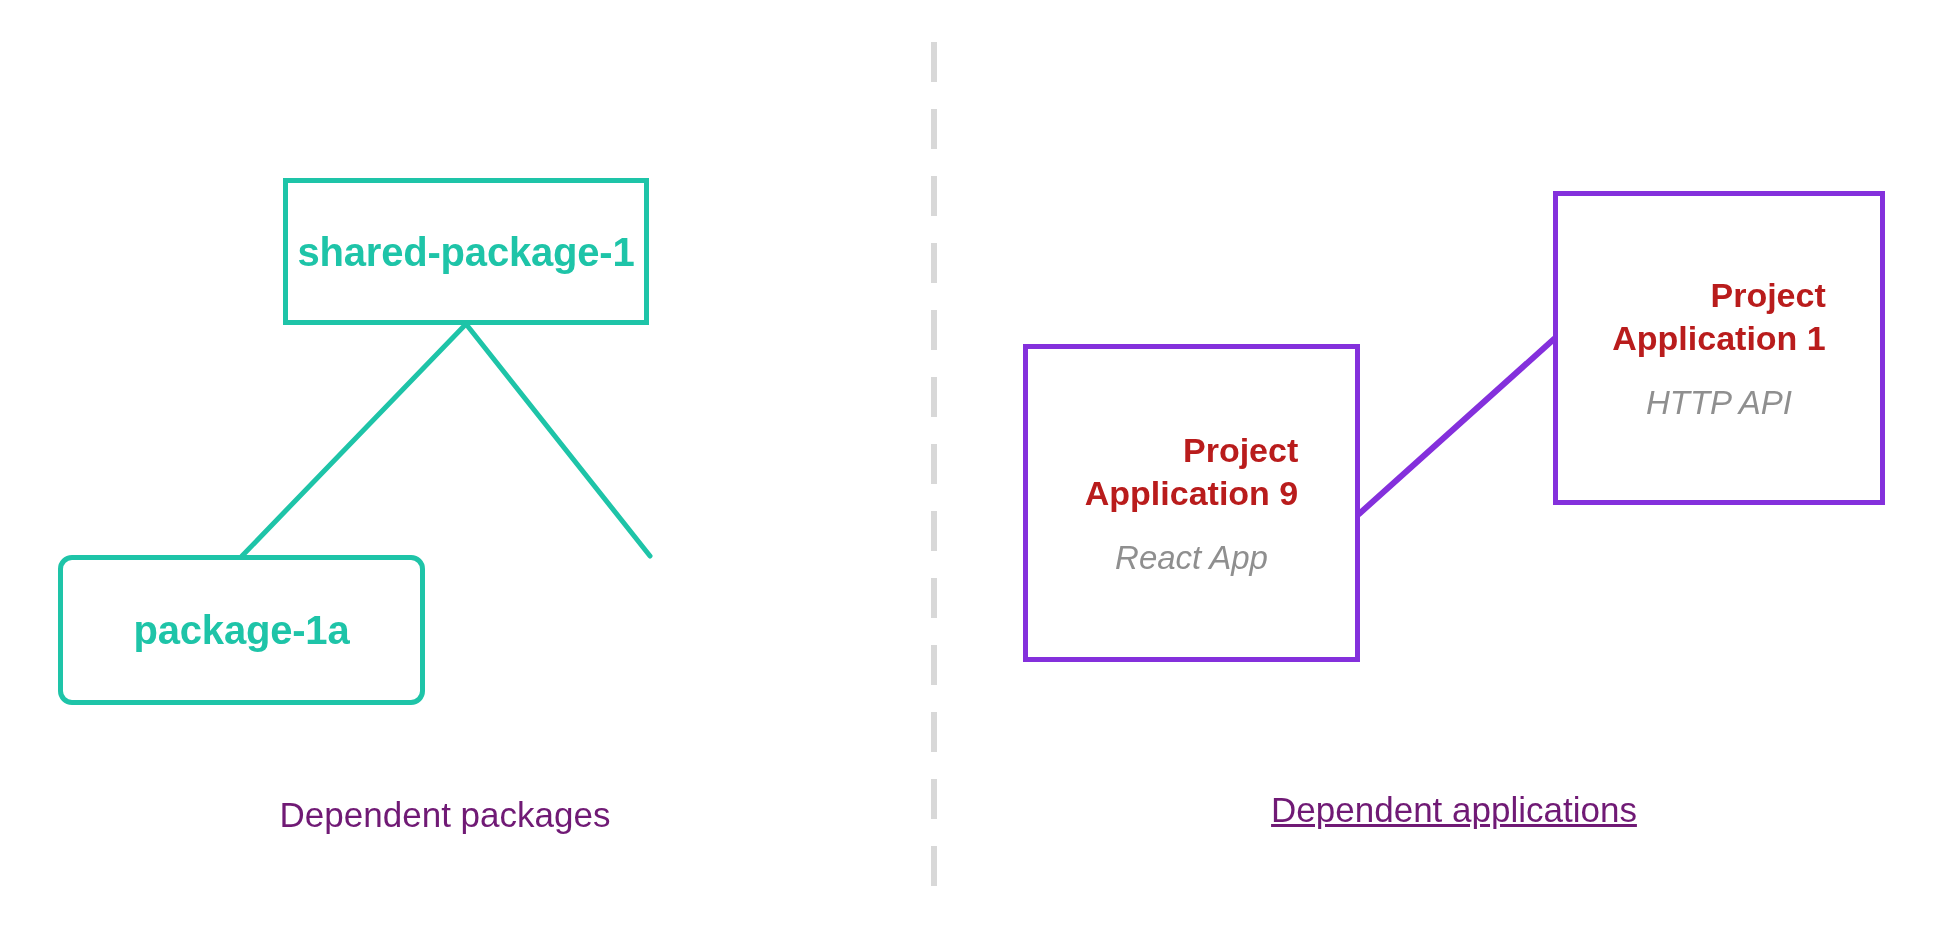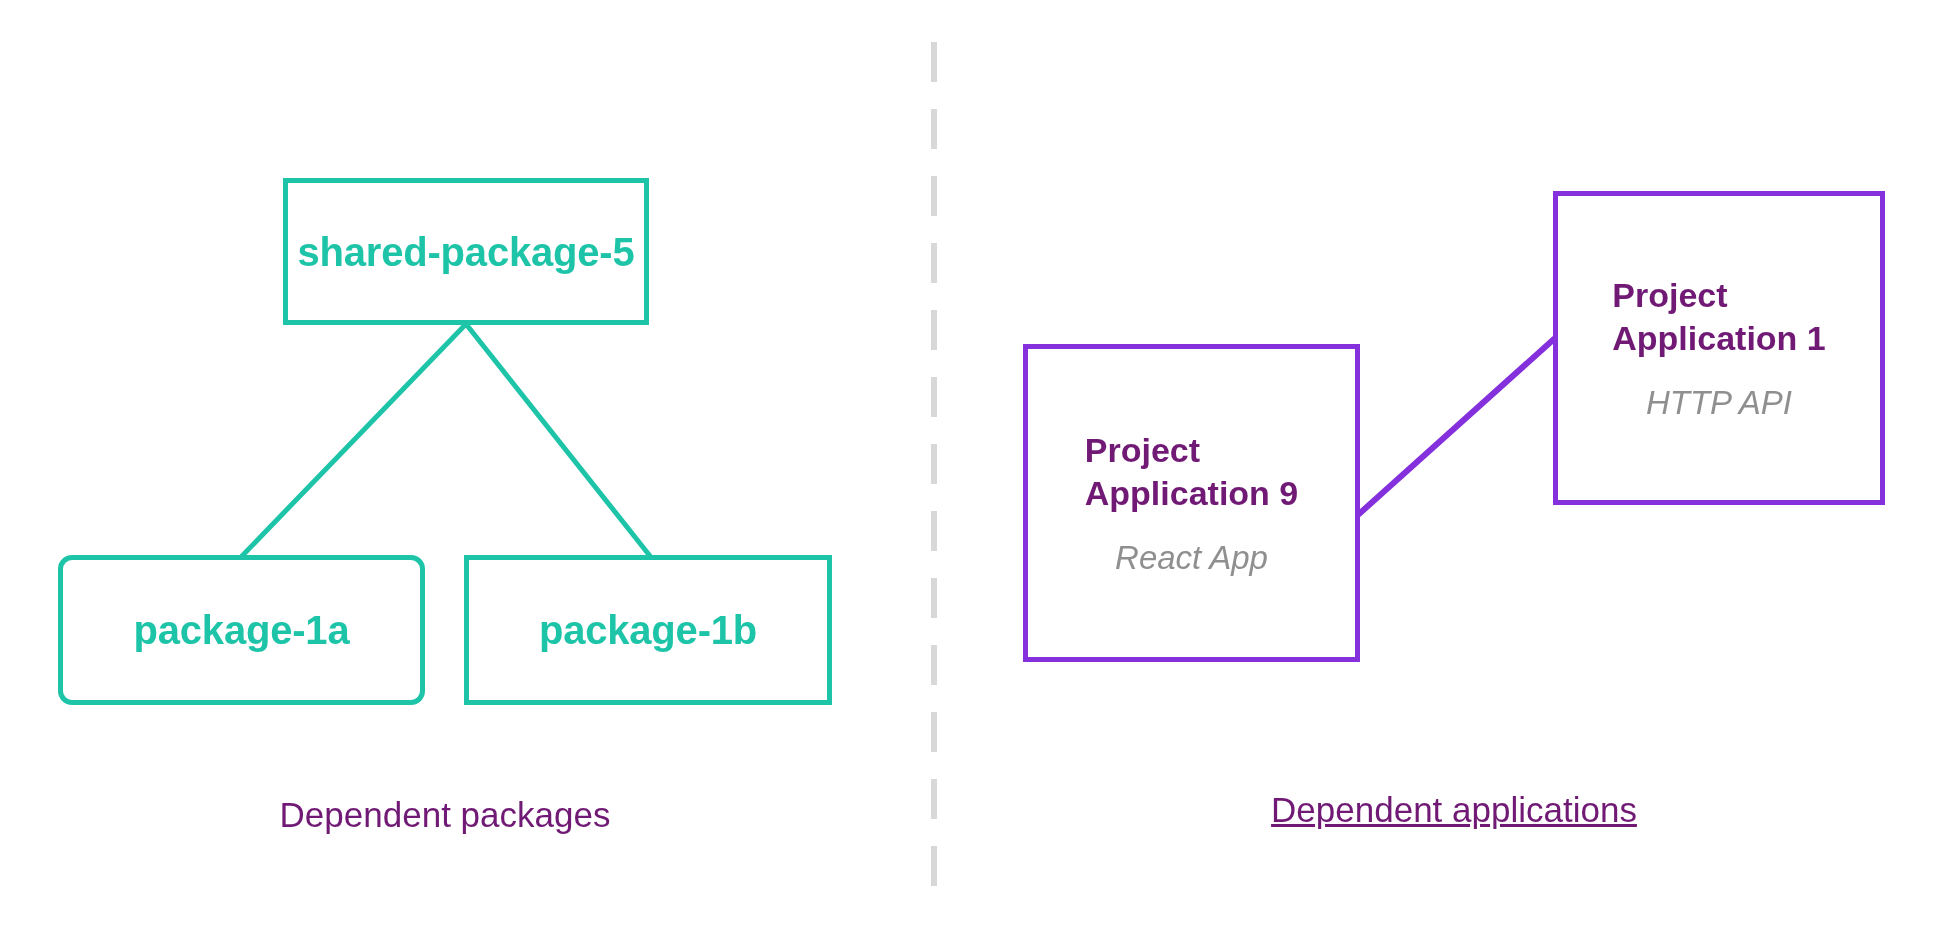--- a/index.html
+++ b/index.html
@@ -42,25 +42,25 @@
   .pkg-label {
     color: #1ec4a8;
     font-size: 40px;
     font-weight: 600;
     line-height: 1.15;
     text-align: center;
     white-space: nowrap;
     letter-spacing: -0.2px;
   }
   .app-title {
-    color: #701a75;
+    color: #b91c1c;
     font-size: 34px;
     font-weight: 700;
     line-height: 1.28;
-    text-align: left;
+    text-align: right;
     margin-bottom: 22px;
   }
   .app-subtitle {
     color: #8f8f8f;
     font-size: 33px;
     font-weight: 400;
     line-height: 1.2;
     text-align: center;
     font-style: italic;
   }
@@ -83,30 +83,27 @@
     <line x1="934" y1="42" x2="934" y2="898" stroke="#d8d8d8" stroke-width="6" stroke-dasharray="40 27" stroke-linecap="butt"></line>
 
     <line x1="466" y1="324" x2="242" y2="556" stroke="#1ec4a8" stroke-width="5" stroke-linecap="round"></line>
 
     <line x1="466" y1="324" x2="650" y2="556" stroke="#1ec4a8" stroke-width="5" stroke-linecap="round"></line>
 
     <line x1="1359" y1="514" x2="1554" y2="339" stroke="#8430dc" stroke-width="6" stroke-linecap="round"></line>
   </svg>
 
   <div class="node-box pkg-box" style="left:283px; top:178px; width:366px; height:147px;">
-    <span class="pkg-label">shared-package-5</span>
+    <span class="pkg-label">shared-package-1</span>
   </div>
 
   <div class="node-box pkg-box" style="left:58px; top:555px; width:367px; height:150px;border-radius:14px;">
     <span class="pkg-label">package-1a</span>
   </div>
 
-  <div class="node-box pkg-box" style="left:464px; top:555px; width:368px; height:150px;">
-    <span class="pkg-label">package-1b</span>
-  </div>
 
   <div class="caption" style="left:58px; top:795px; width:774px;">Dependent packages</div>
 
   <div class="node-box app-box" style="left:1023px; top:344px; width:337px; height:318px;">
     <div class="app-title">
       <span>Project</span><br>
       <span>Application 9</span>
     </div>
     <div class="app-subtitle">React App</div>
   </div>

